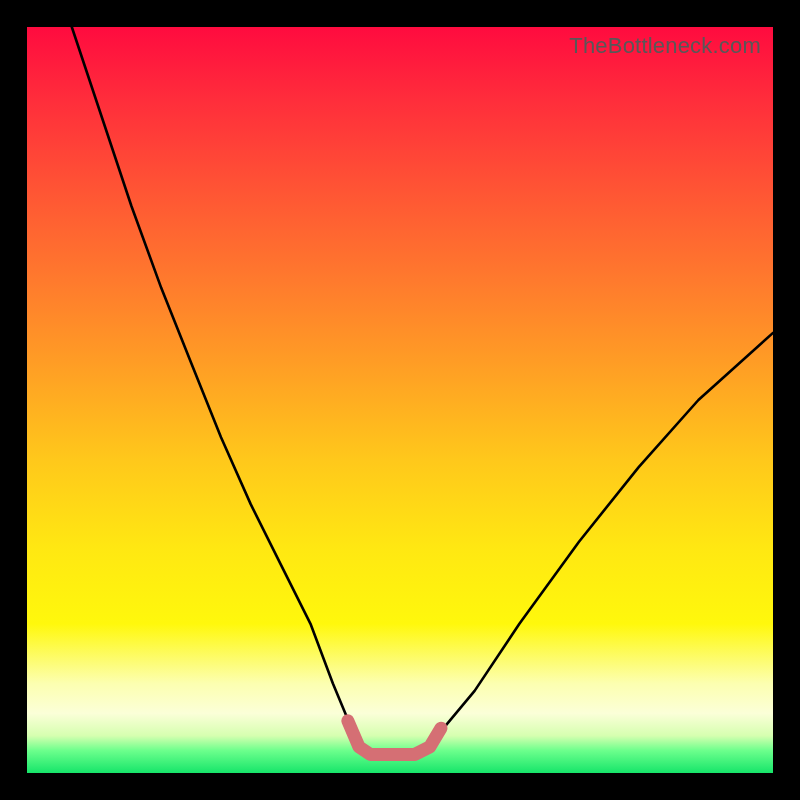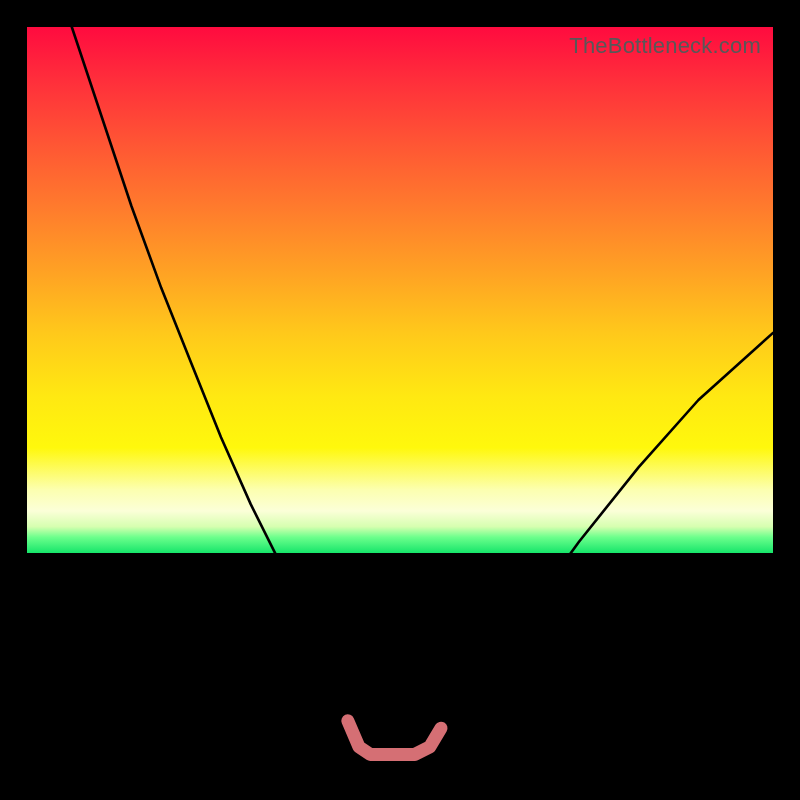--- a/index.html
+++ b/index.html
@@ -15,21 +15,21 @@
     width: 800px;
     height: 800px;
     background: #000;
     box-sizing: border-box;
   }
   .plot-area {
     position: absolute;
     left: 27px;
     top: 27px;
     width: 746px;
-    height: 526px;
+    height: 746px;
     
     background: linear-gradient(to bottom,
       #ff0b3f 0%,
       #ff2e3b 10%,
       #ff5534 22%,
       #ff7a2d 34%,
       #ffa024 46%,
       #ffc81b 58%,
       #ffe812 70%,
       #fff80c 80%,

